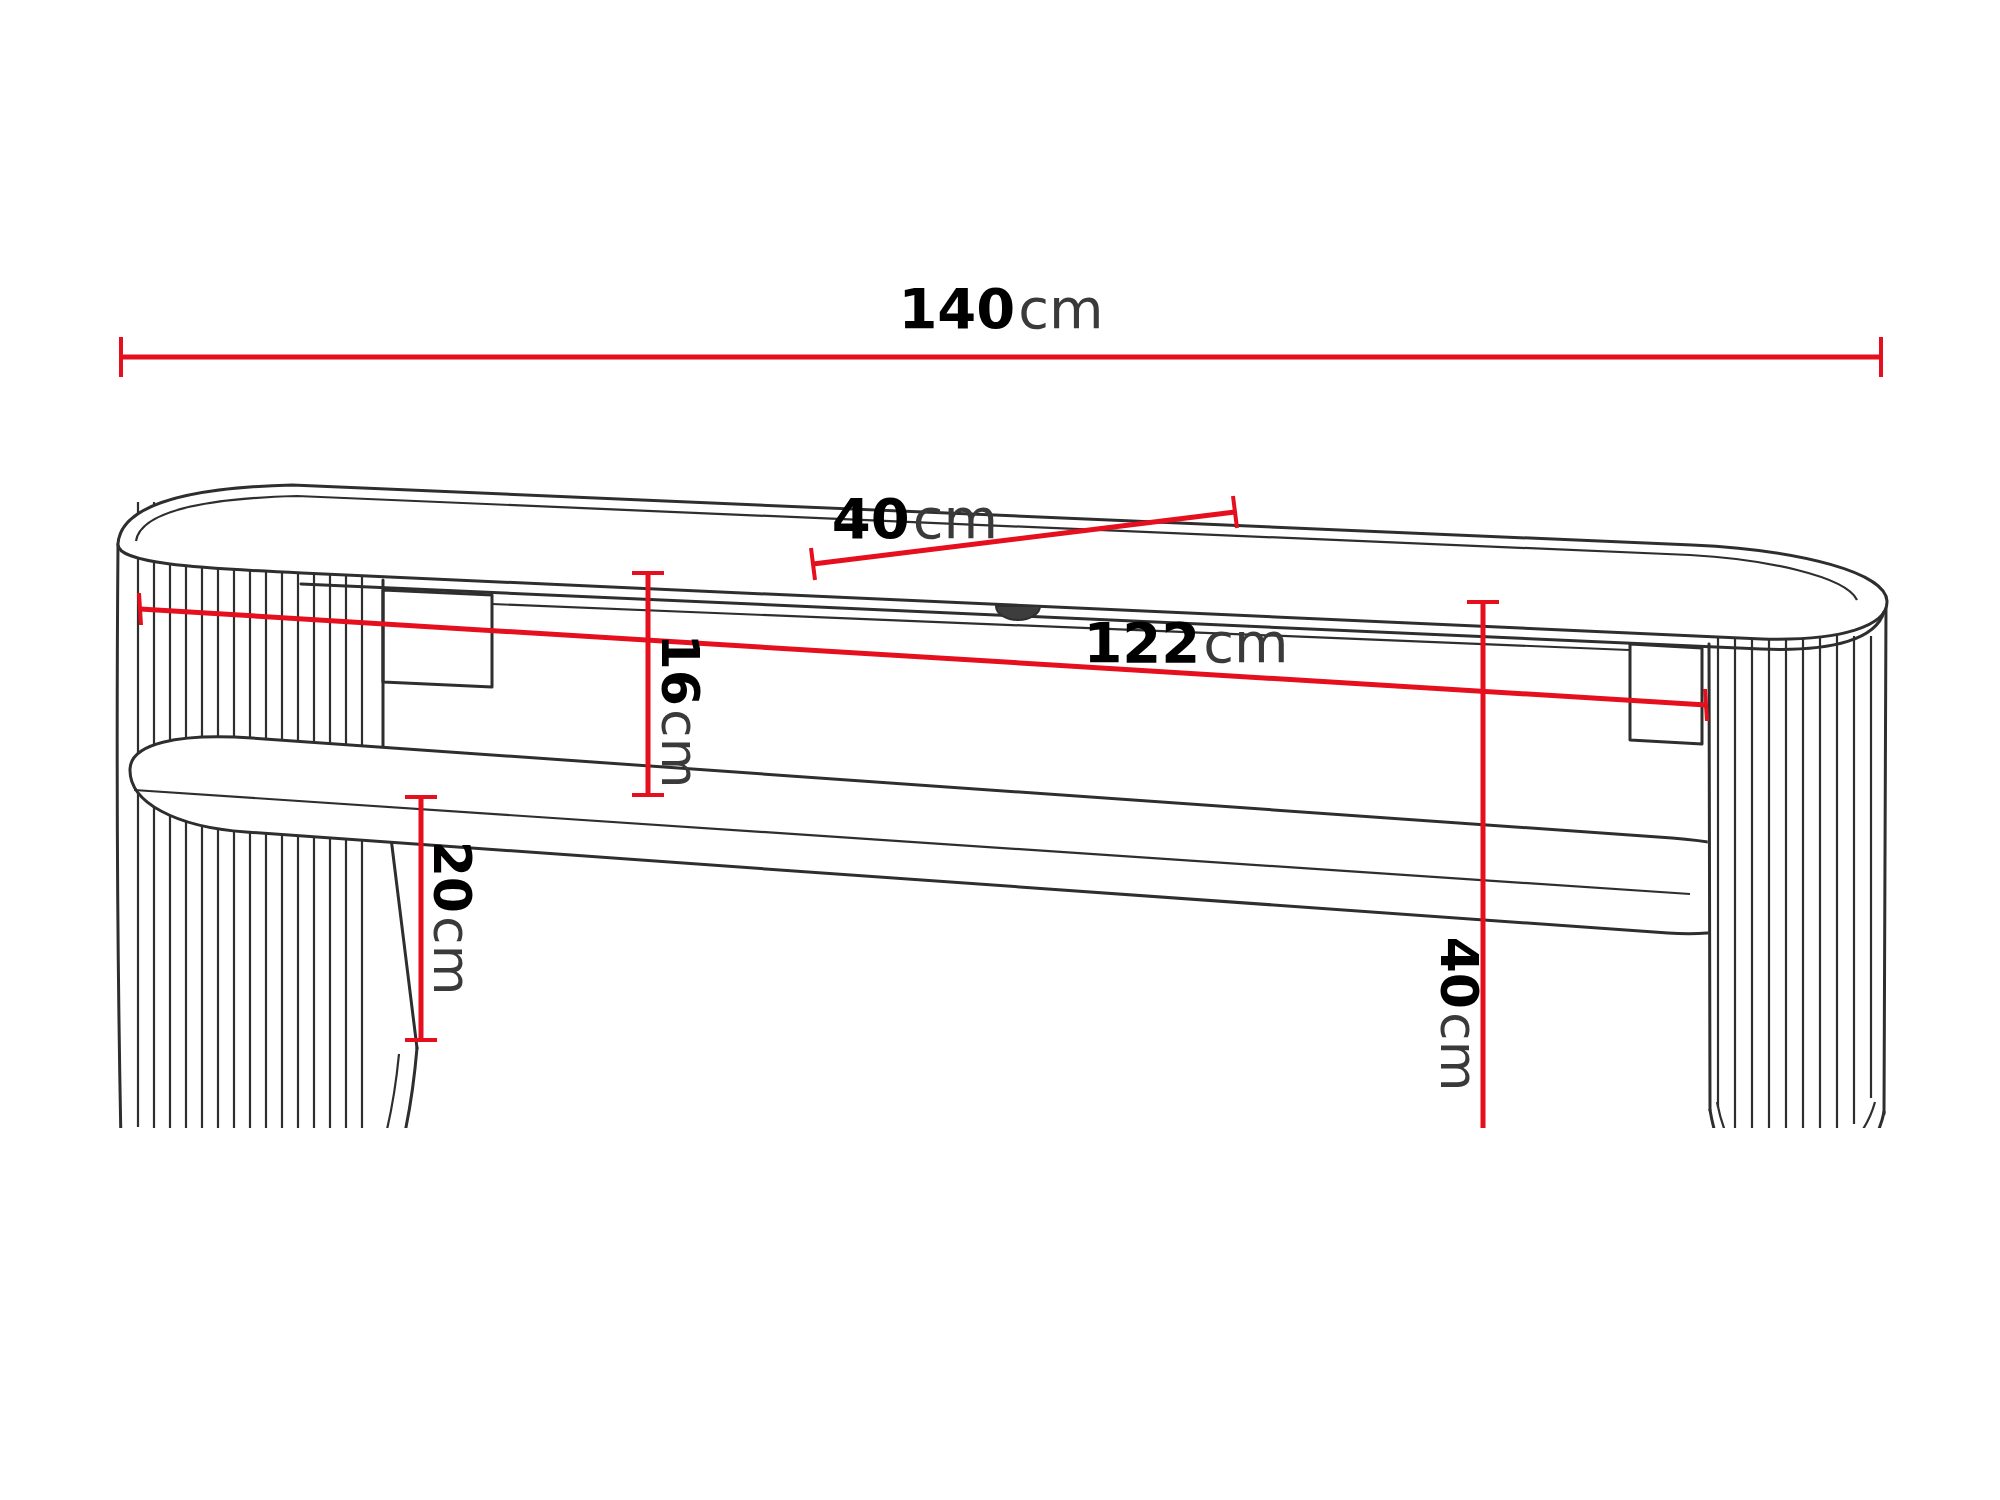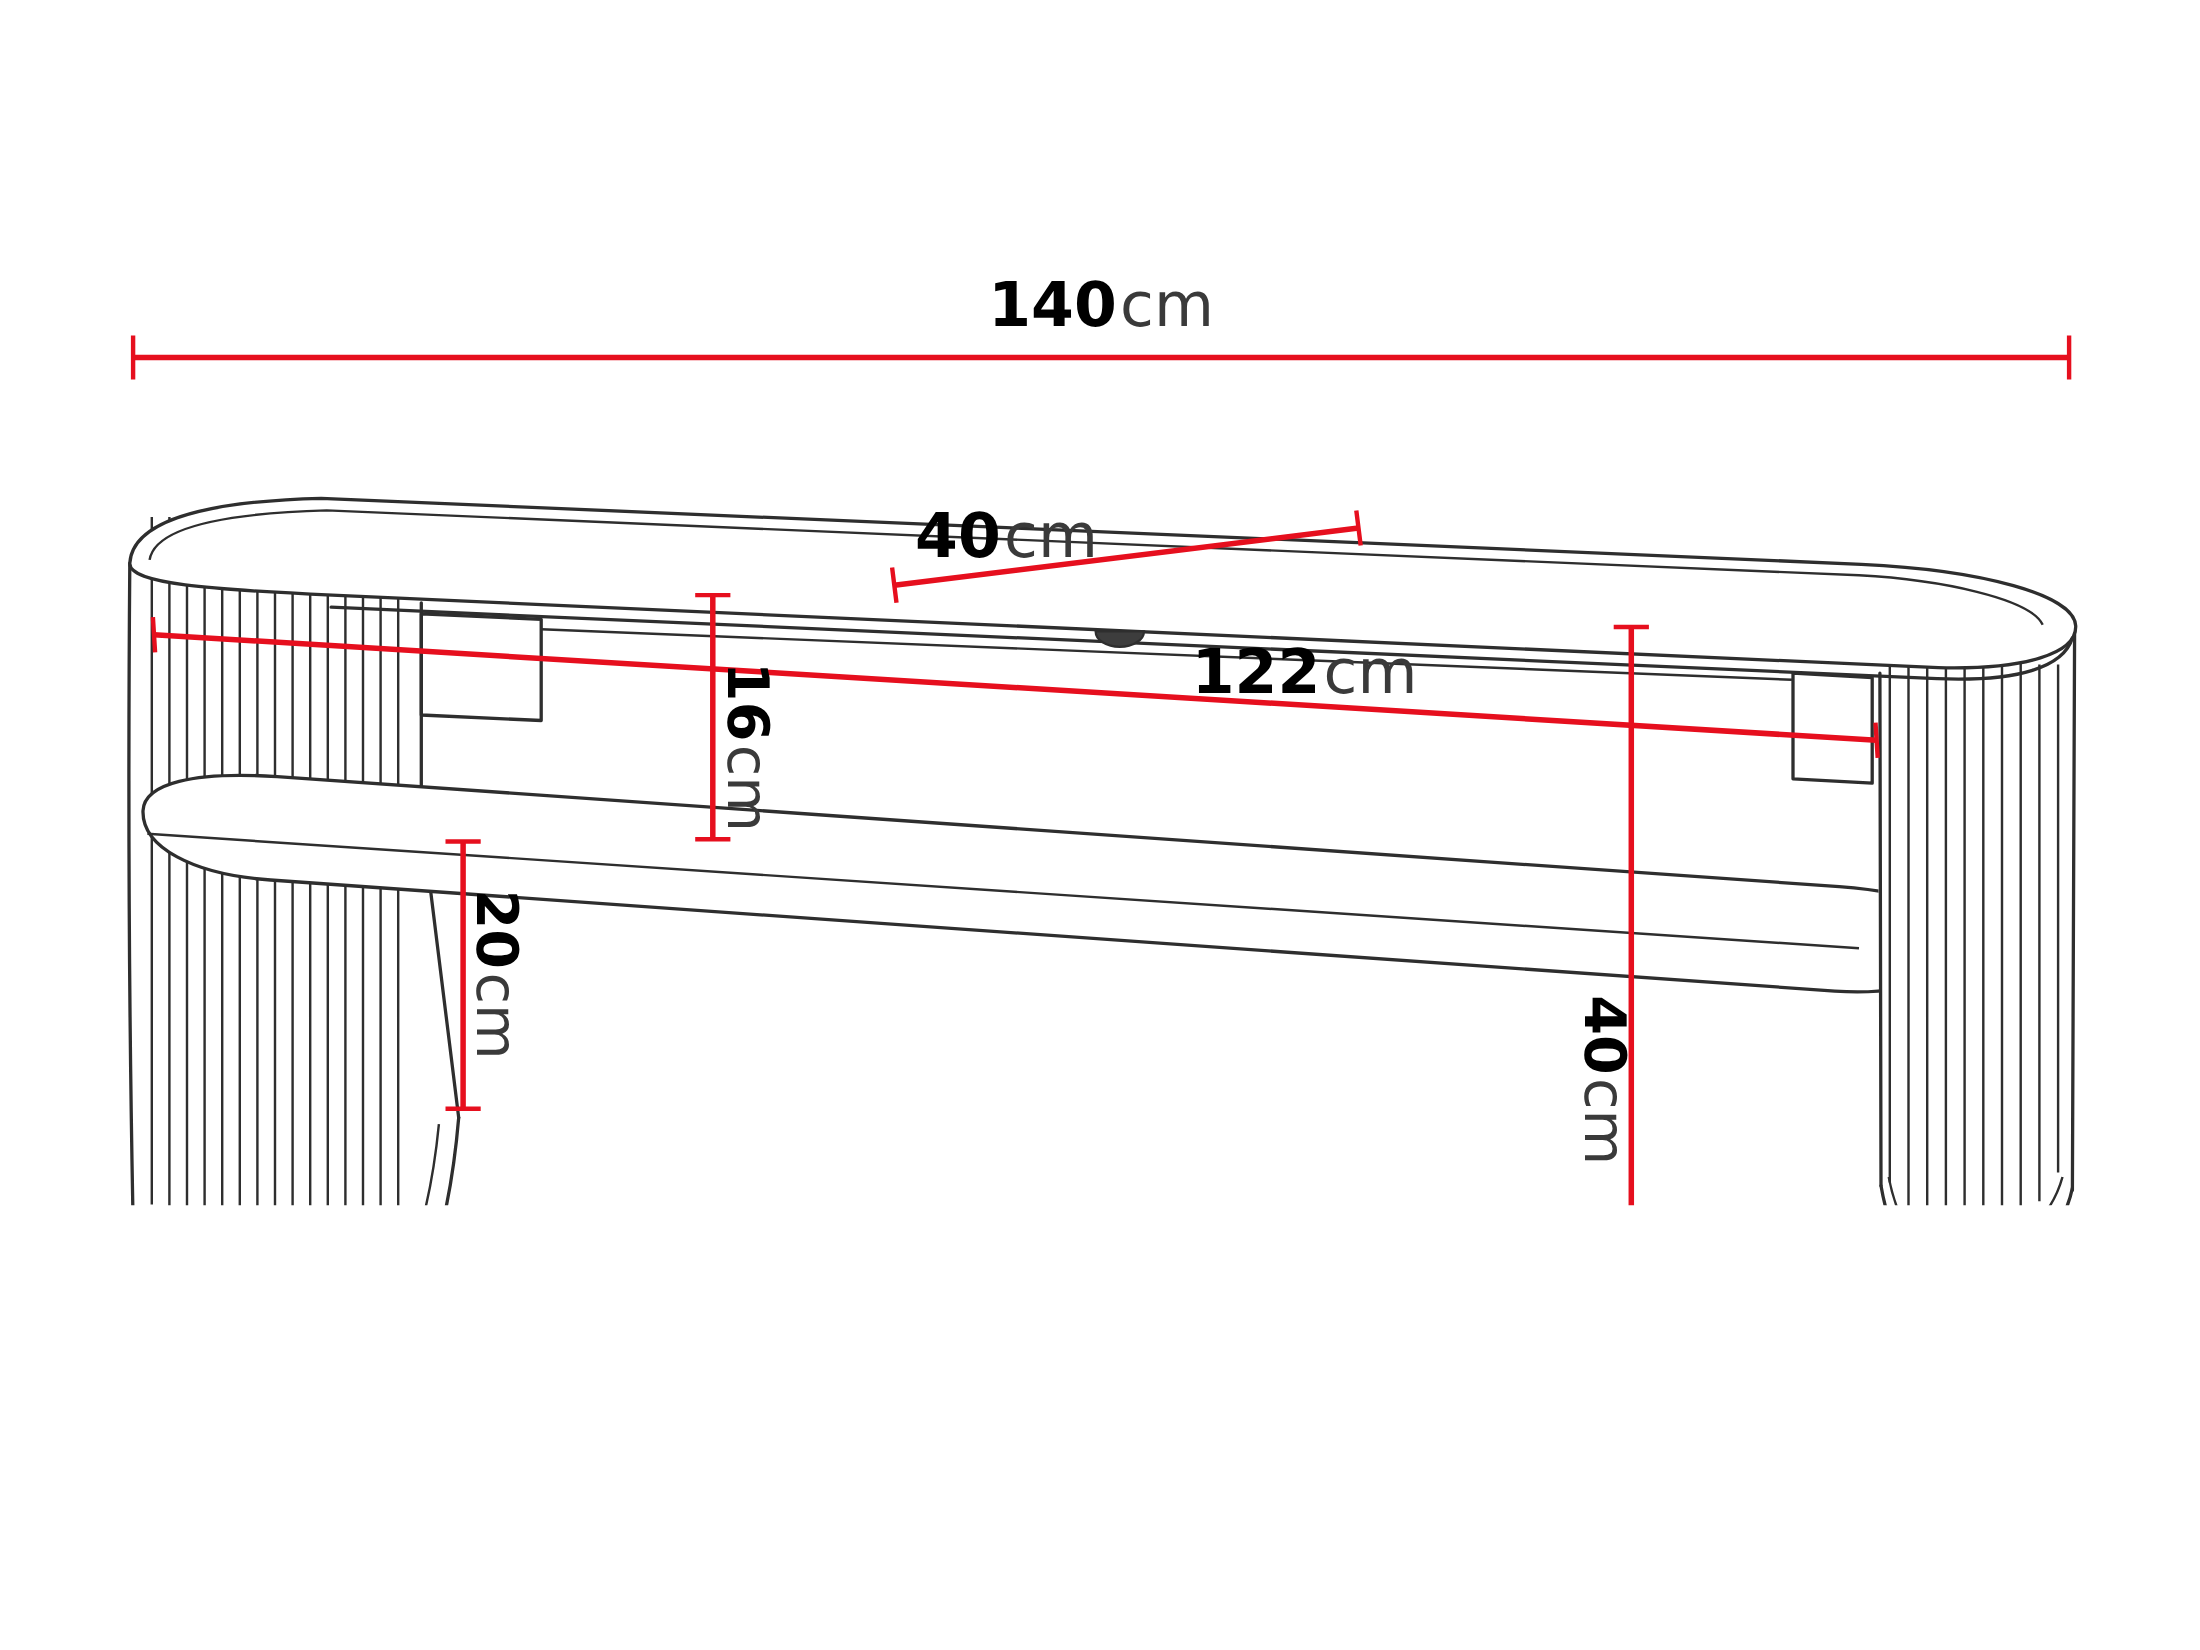--- a/index.html
+++ b/index.html
@@ -1,21 +1,21 @@
 <!DOCTYPE html>
 <html style="--dimension: #e60f1e; --line: #2e2e2e; --background: #ffffff;"><head>
 <meta charset="utf-8">
 <style>
   :root{
     --dimension:#e60f1e;
     --line:#2e2e2e;
     --background:#ffffff;
   }
   html,body{margin:0;padding:0;background:var(--background);}
-  .canvas{position:relative;width:2000px;height:1096px;background:var(--background);overflow:hidden;}
+  .canvas{position:relative;width:2000px;height:1096px;background:var(--background);overflow:hidden;margin-top:32px;}
   svg{display:block;}
   .outline{fill:none;stroke:var(--line);stroke-width:3;stroke-linecap:round;stroke-linejoin:round;}
   .fillwhite{fill:#ffffff;stroke:var(--line);stroke-width:3;stroke-linejoin:round;}
   .fillonly{fill:#ffffff;stroke:none;}
   .thin{fill:none;stroke:var(--line);stroke-width:2.2;}
   .flute{fill:none;stroke:var(--line);stroke-width:2.2;}
   .dimline{stroke:var(--dimension);stroke-width:5;fill:none;}
   .dimtick{stroke:var(--dimension);stroke-width:4;fill:none;}
   text.dim{font-family:"DejaVu Sans","Liberation Sans",sans-serif;font-size:56px;}
   text.dim.vertical{font-size:52px;}

